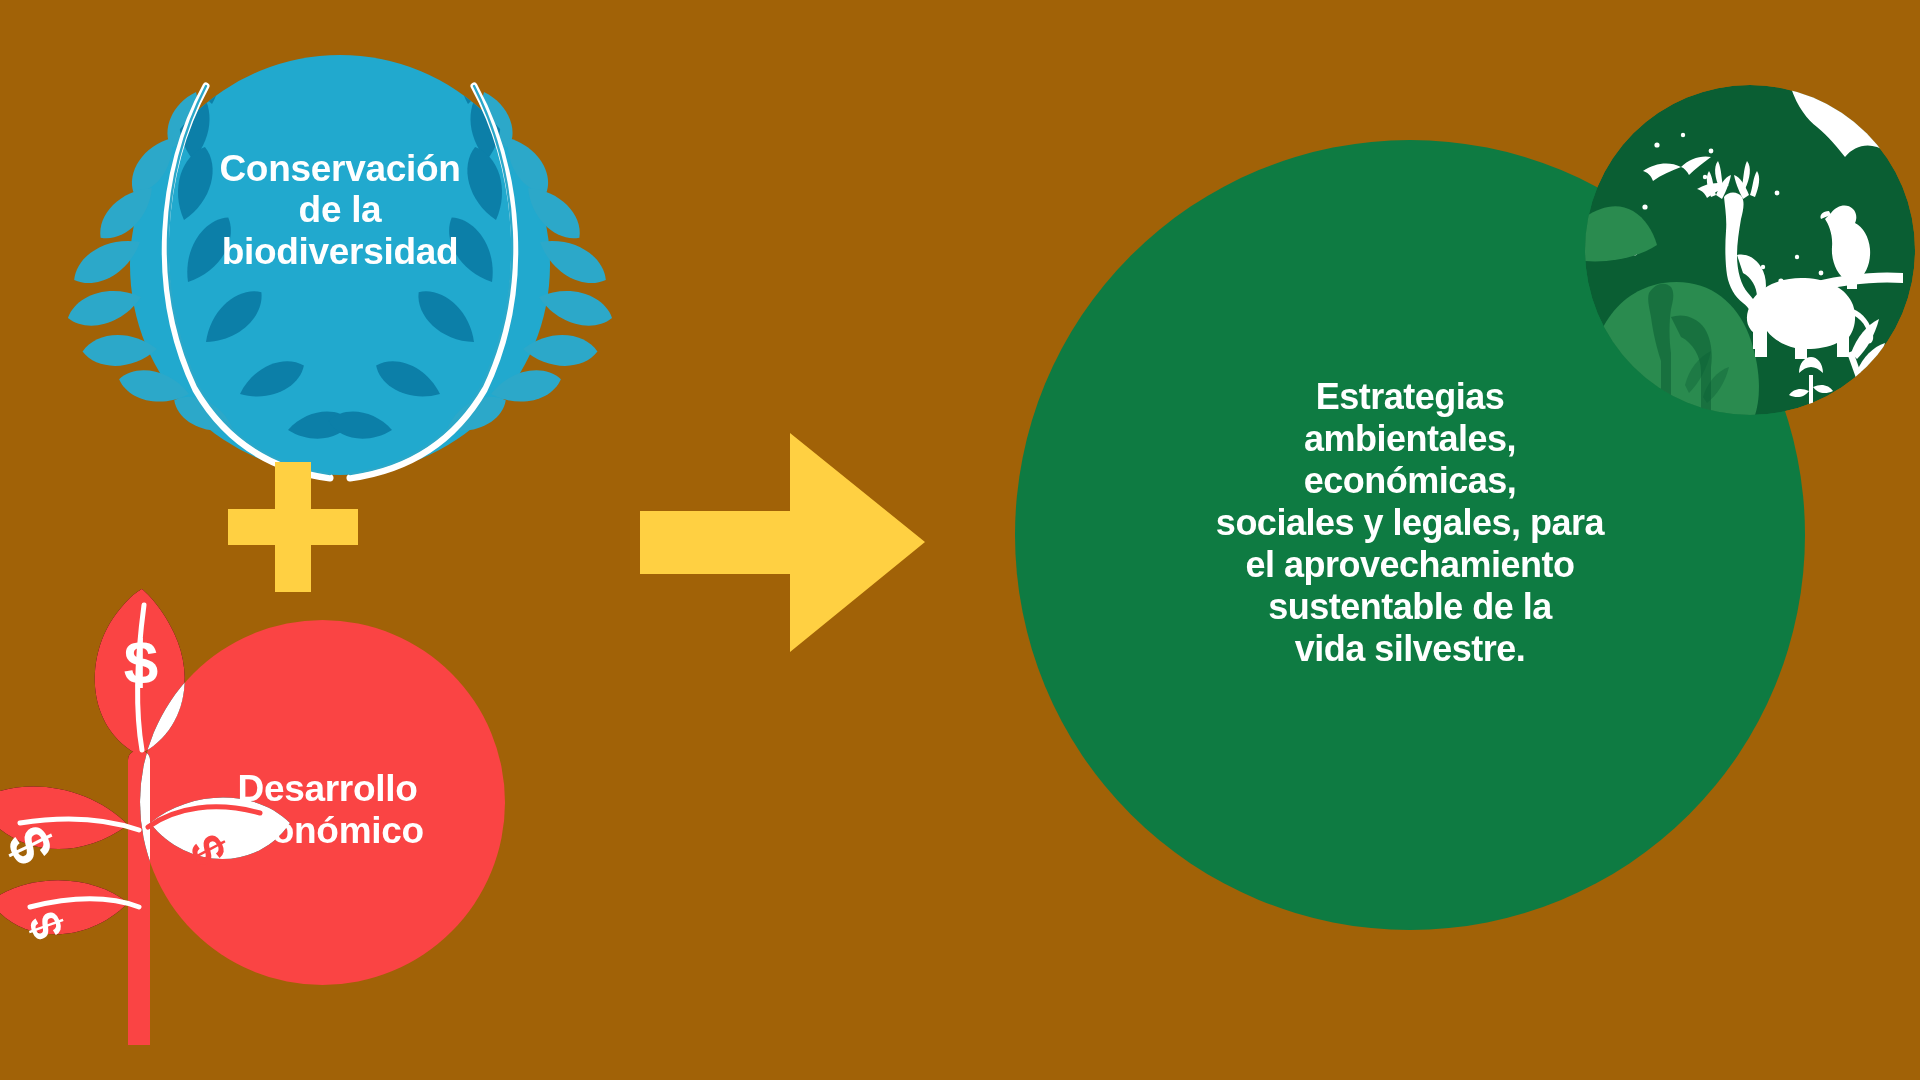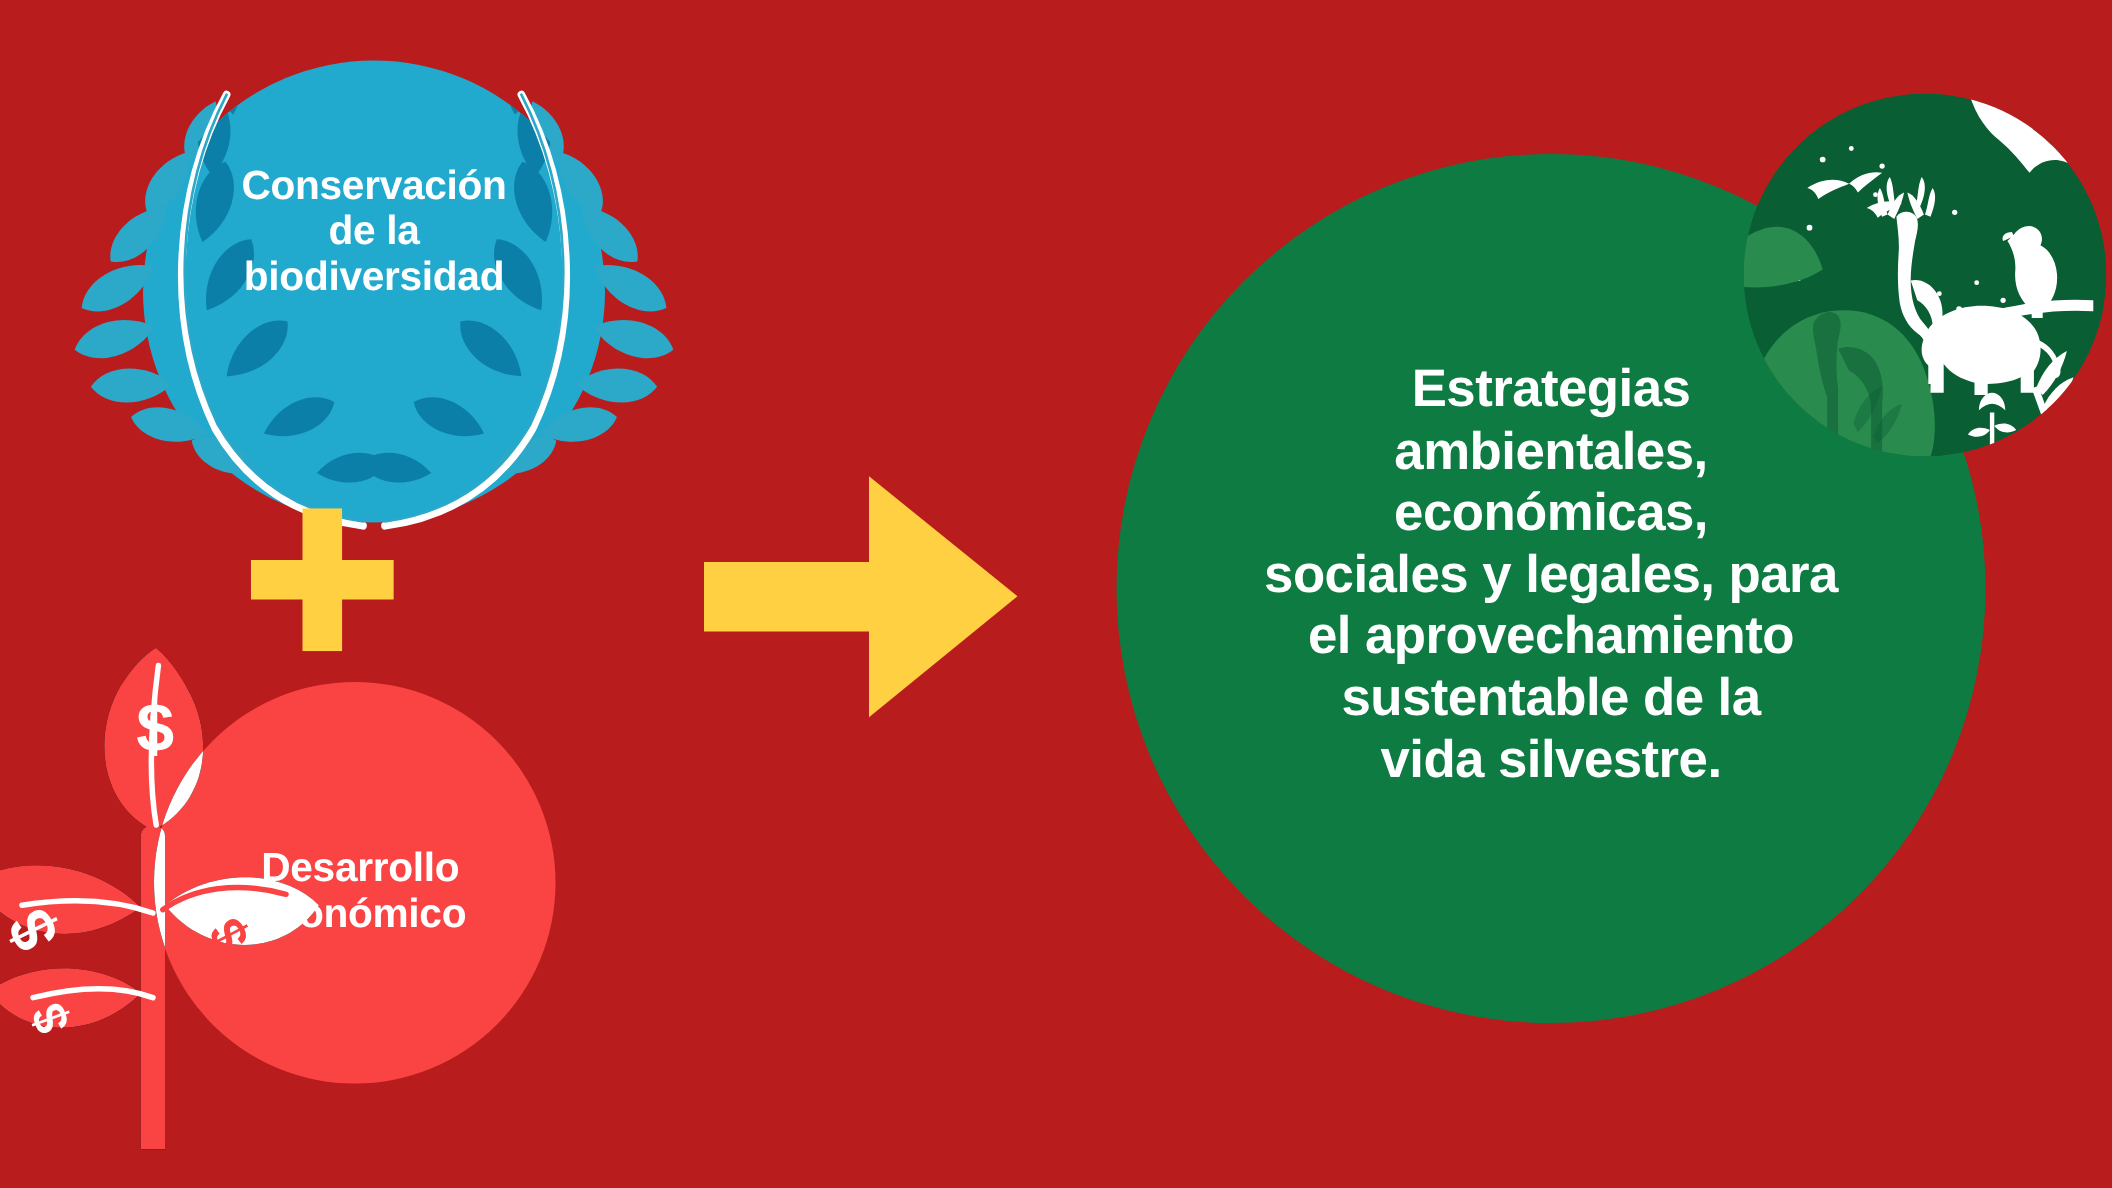--- a/index.html
+++ b/index.html
@@ -5,21 +5,21 @@
   * { margin:0; padding:0; box-sizing:border-box; }
   html,body {
     width:1920px; height:1080px;
     background:#ffffff;
     font-family:"Liberation Sans", sans-serif;
     overflow:hidden;
   }
   #stage {
     position:relative;
     width:1920px; height:1080px;
-    background:#b91c1c;
+    background:#a16207;
   }
 
   
   .abs { position:absolute; }
 
   
   #blue-group { left:0px; top:20px; width:620px; height:470px; }
 
   #blue-circle {
     left:130px; top:35px;
@@ -111,21 +111,21 @@
     width:790px; height:790px;
     display:flex; align-items:center; justify-content:center;
     z-index:5; pointer-events:none;
   }
   #green-label span {
     display:block;
     width:720px;
     text-align:center;
     color:#ffffff;
     font-weight:bold;
-    font-size:48px;
+    font-size:36px;
     line-height:1.17;
     letter-spacing:-0.5px;
     white-space:pre-line;
     transform:translateY(-12px);
   }
 
   :root {
     --blue:#21A9CE;
     --blue-dark:#0C7FA8;
     --blue-leaf:#2CA8C9;

